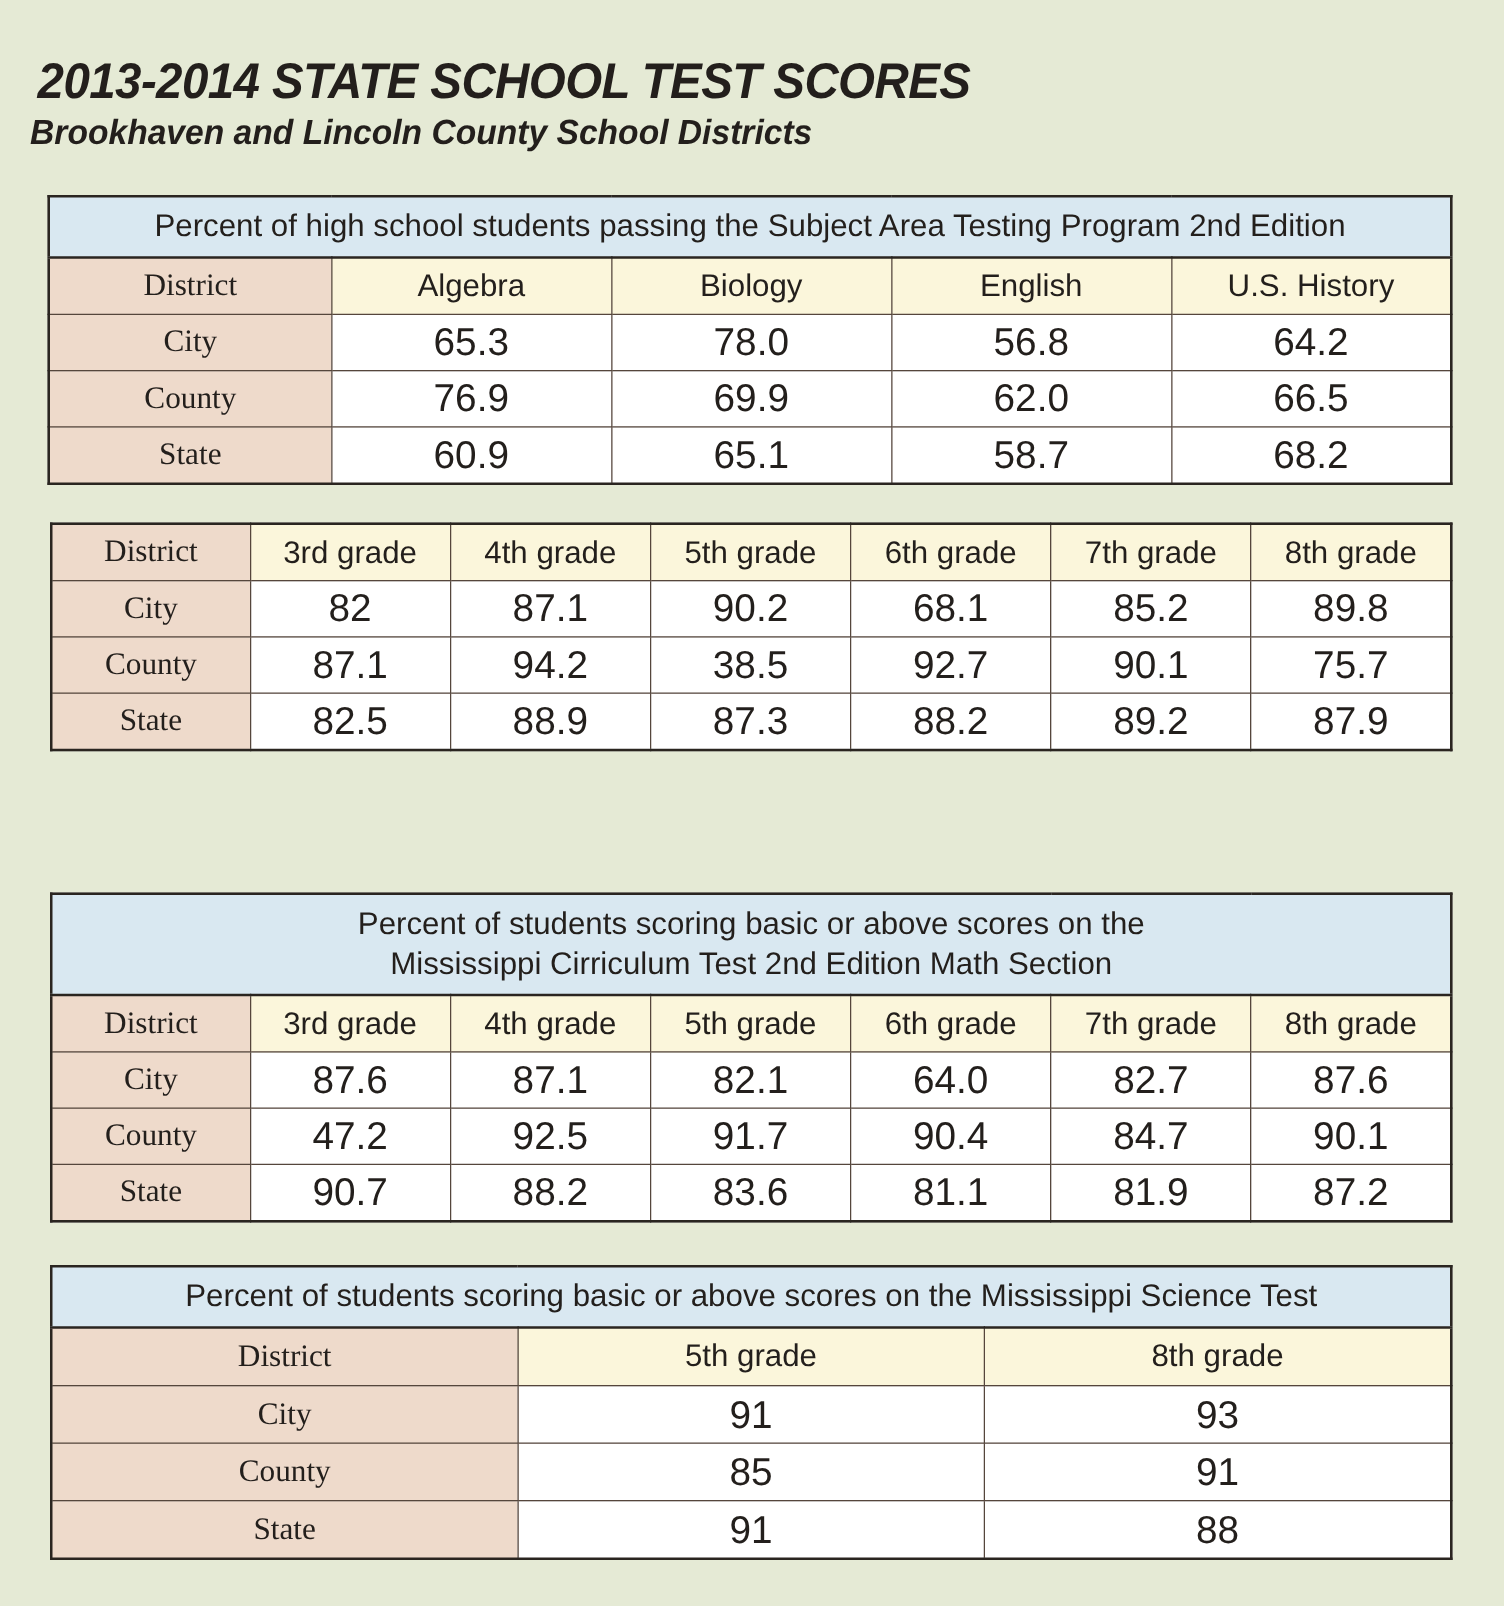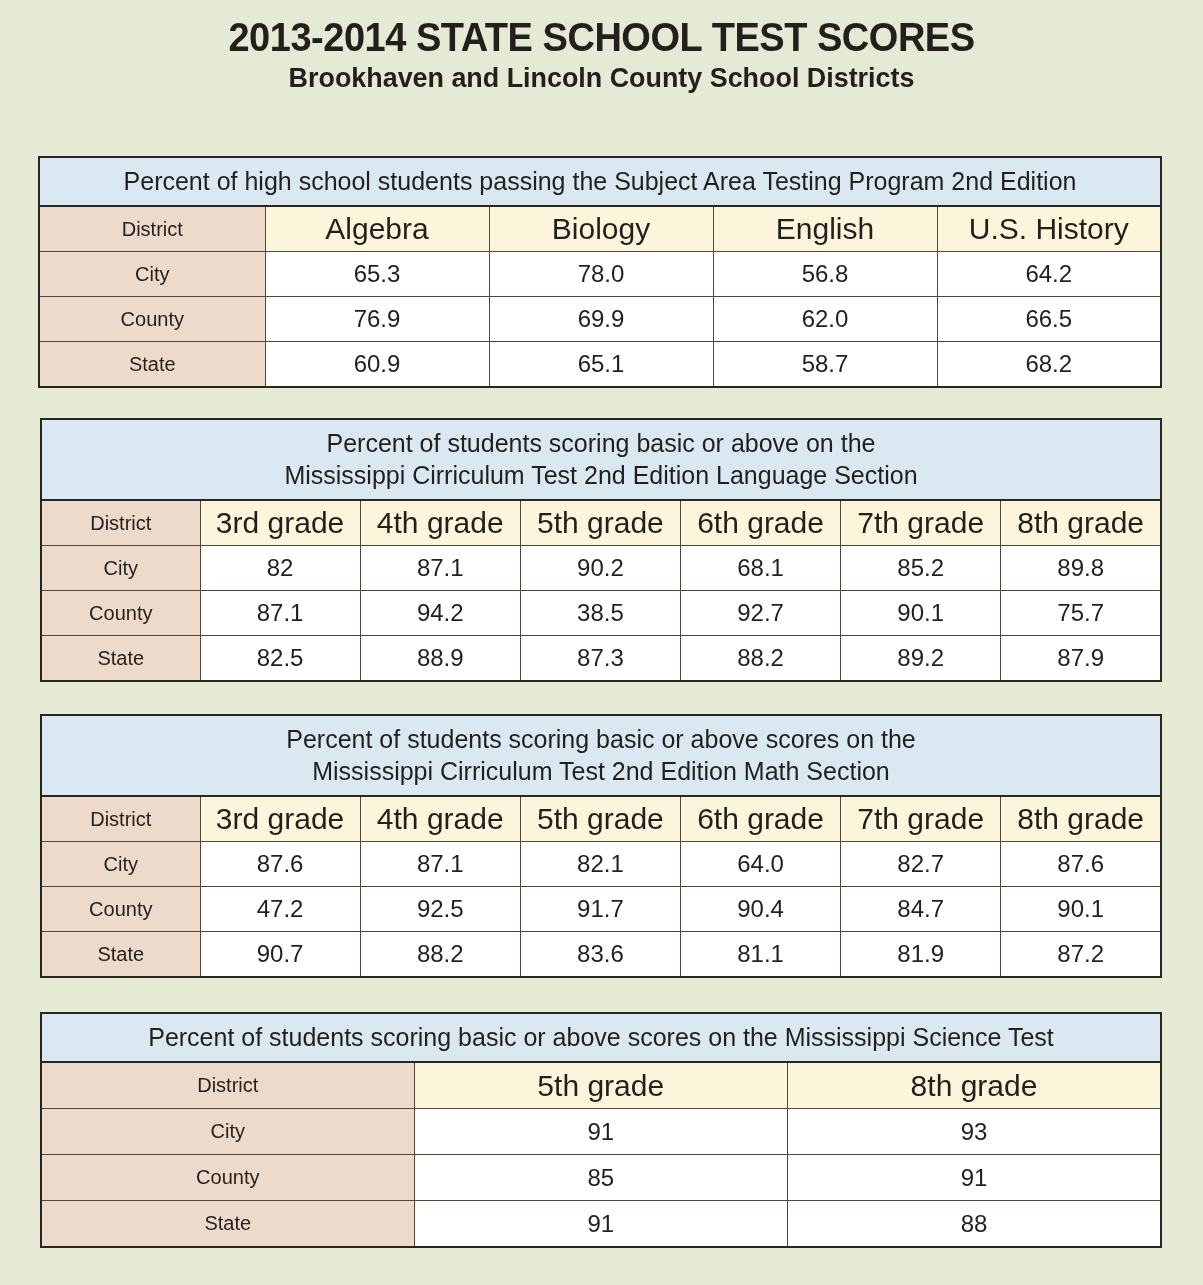--- a/index.html
+++ b/index.html
@@ -16,22 +16,23 @@
   }
 
   .page {
     position: relative;
     width: 1203px;
     height: 1285px;
   }
 
   
   .title-block {
-    text-align: center;
-    padding-top: 16px;
+    text-align: left;
+    padding-top: 44px;
+    font-style: italic;
   }
   .main-title {
     font-size: 40px;
     font-weight: bold;
     letter-spacing: -0.5px;
     line-height: 1.06;
     transform: scaleX(0.95);
     color: #231f1c;
   }
   .sub-title {
@@ -61,31 +62,32 @@
   }
   .cap {
     background: #d9e8f1;
     font-size: 25px;
     line-height: 1.28;
     padding: 7px 4px 8px 4px !important;
     border-bottom: 2.5px solid #2a2520 !important;
   }
   .colhdr {
     background: #fbf6db;
-    font-size: 30px;
+    font-size: 25px;
     height: 44px;
   }
   .rowhdr {
     background: #eedacb;
-    font-size: 20px;
+    font-size: 25px;
     height: 44px;
+    font-family: Liberation Serif, serif;
   }
   .val {
     background: #ffffff;
-    font-size: 24px;
+    font-size: 31px;
     height: 44px;
   }
 
   
   #table1 { left: 38px; top: 156px; width: 1124px; }
   #table1 .c-dist { width: 226px; }
 
   
   #table2 { left: 40px; top: 418px; width: 1122px; }
   #table2 .c-dist { width: 159px; }
@@ -158,26 +160,20 @@
       <col class="c-dist">
         <col>
         <col>
         <col>
         <col>
         <col>
         <col>
     </colgroup>
     <tbody>
       <tr>
-        <td class="cap" colspan="7">
-          <div>Percent of students scoring basic or above on the</div>
-          <div>Mississippi Cirriculum Test 2nd Edition Language Section</div>
-        </td>
-      </tr>
-      <tr>
         <th class="rowhdr">District</th>
         <th class="colhdr">3rd grade</th>
         <th class="colhdr">4th grade</th>
         <th class="colhdr">5th grade</th>
         <th class="colhdr">6th grade</th>
         <th class="colhdr">7th grade</th>
         <th class="colhdr">8th grade</th>
       </tr>
       <tr>
         <th class="rowhdr">City</th>

